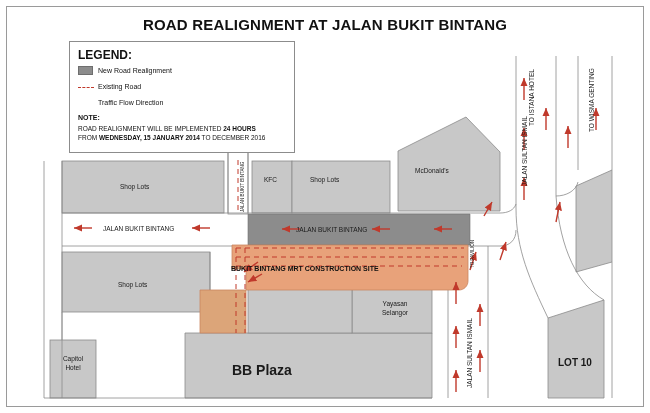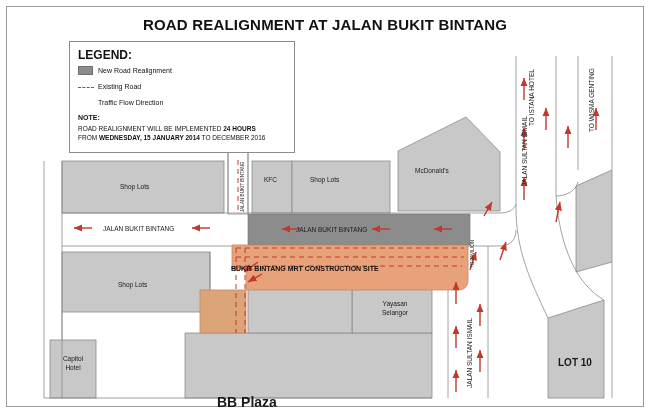--- a/index.html
+++ b/index.html
@@ -230,21 +230,21 @@
   <div class="lbl" style="left:415px; top:167px;">McDonald's</div>
   <div class="lbl" style="left:118px; top:281px;">Shop Lots</div>
 
   <div class="lbl center" style="left:375px; top:299px; width:40px; line-height:9px;">
     <span>Yayasan<br>Selangor</span>
   </div>
   <div class="lbl center" style="left:53px; top:354px; width:40px; line-height:9px;">
     <span>Capitol<br>Hotel</span>
   </div>
 
-  <div class="lbl big bold" style="left:217px; top:362px;margin-top:32px;">BB Plaza</div>
+  <div class="lbl big bold" style="left:232px; top:362px;">BB Plaza</div>
   <div class="lbl mid bold" style="left:558px; top:357px;">LOT 10</div>
 
   <div class="lbl" style="left:103px; top:225px;">JALAN BUKIT BINTANG</div>
   <div class="lbl" style="left:296px; top:226px;">JALAN BUKIT BINTANG</div>
 
   <div class="lbl rot90" style="left:521px; top:186px;">JALAN SULTAN ISMAIL</div>
   <div class="lbl rot90" style="left:466px; top:388px;">JALAN SULTAN ISMAIL</div>
   <div class="lbl rot90" style="left:240px; top:212px; font-size:4.6px;">JALAN BUKIT BINTANG</div>
 
   <div class="lbl rot90" style="left:528px; top:126px;">TO ISTANA HOTEL</div>

